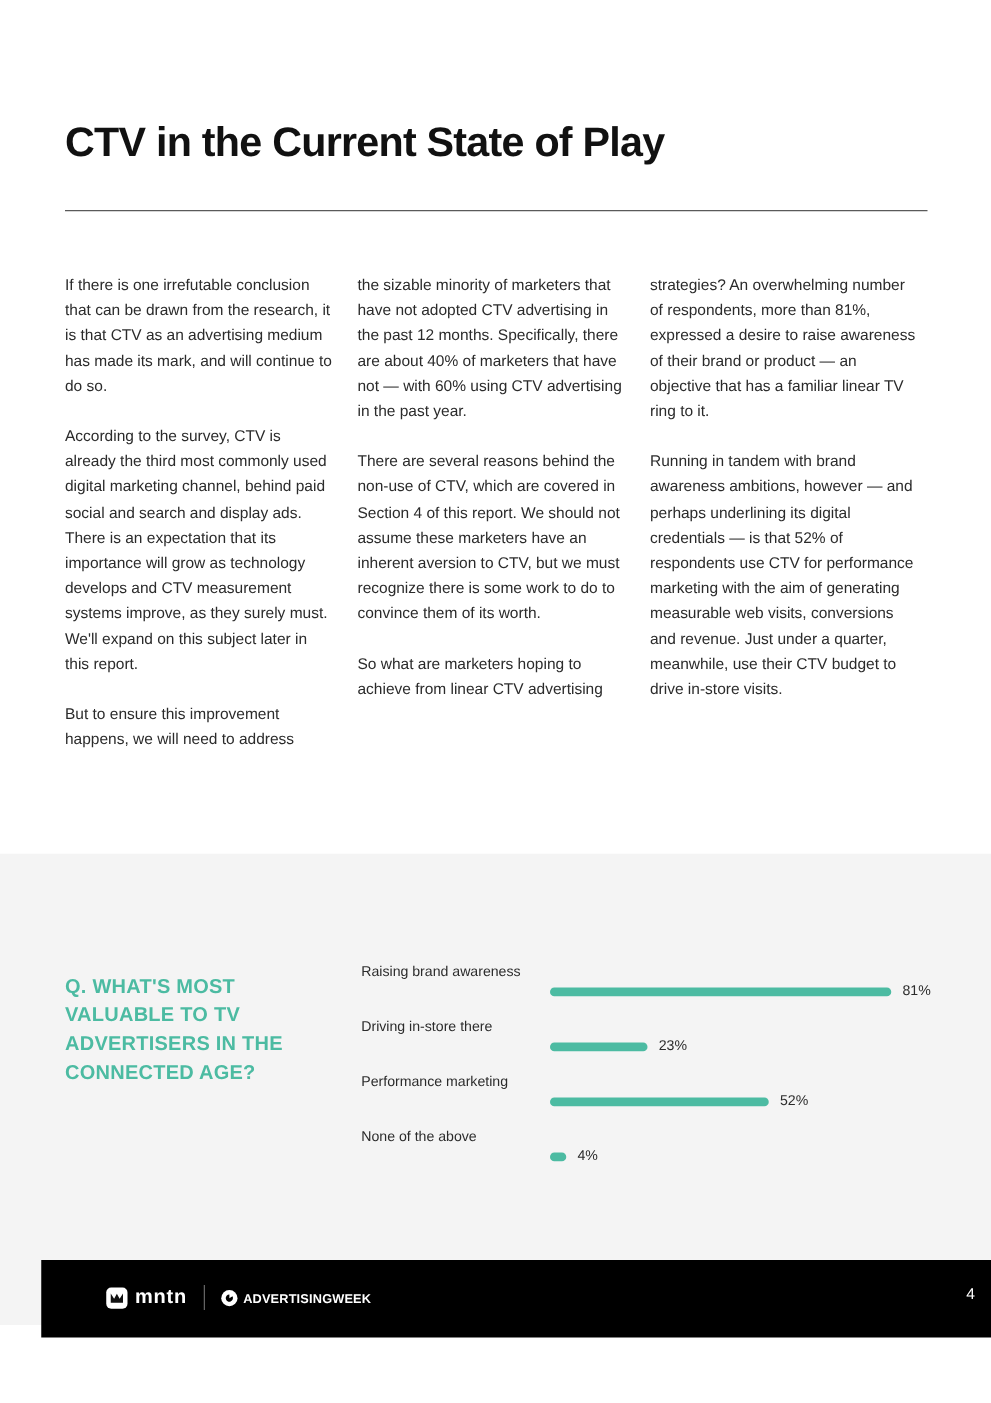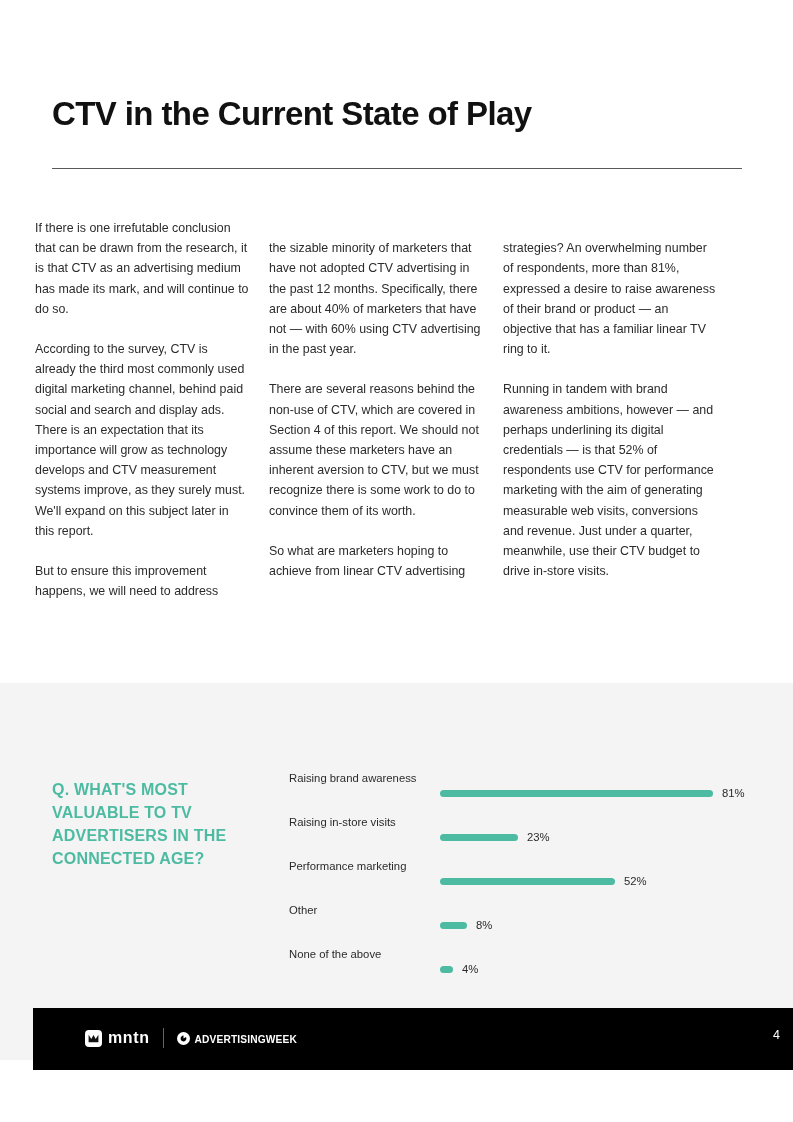--- a/index.html
+++ b/index.html
@@ -44,26 +44,25 @@
     left: 52px;
     top: 168px;
     width: 690px;
     height: 1px;
     background: #5a5a5a;
   }
 
   
   .body-columns {
     position: absolute;
-    left: 35px;
+    left: 52px;
     top: 218px;
     width: 692px;
     display: flex;
     gap: 18px;
-    align-items: center;
   }
   .col {
     width: 216px;
     flex: 0 0 216px;
   }
   .col p {
     margin: 0 0 20px 0;
     font-size: 12.4px;
     line-height: 20.2px;
     color: #2b2b2b;
@@ -270,42 +269,35 @@
 
       <div class="bar-row">
         <div class="bar-label">Raising brand awareness</div>
         <div class="bar-track">
           <div class="bar-fill" style="width: 273px; background: rgb(76, 187, 162);"></div>
           <div class="bar-value">81%</div>
         </div>
       </div>
 
       <div class="bar-row">
-        <div class="bar-label">Raising in-store visits</div>
+        <div class="bar-label">Driving in-store there</div>
         <div class="bar-track">
           <div class="bar-fill" style="width: 78px; background: rgb(76, 187, 162);"></div>
           <div class="bar-value">23%</div>
         </div>
       </div>
 
       <div class="bar-row">
         <div class="bar-label">Performance marketing</div>
         <div class="bar-track">
           <div class="bar-fill" style="width: 175px; background: rgb(76, 187, 162);"></div>
           <div class="bar-value">52%</div>
         </div>
       </div>
 
-      <div class="bar-row">
-        <div class="bar-label">Other</div>
-        <div class="bar-track">
-          <div class="bar-fill" style="width: 27px; background: rgb(76, 187, 162);"></div>
-          <div class="bar-value">8%</div>
-        </div>
-      </div>
 
       <div class="bar-row">
         <div class="bar-label">None of the above</div>
         <div class="bar-track">
           <div class="bar-fill" style="width: 13px; background: rgb(76, 187, 162);"></div>
           <div class="bar-value">4%</div>
         </div>
       </div>
 
     </div>

